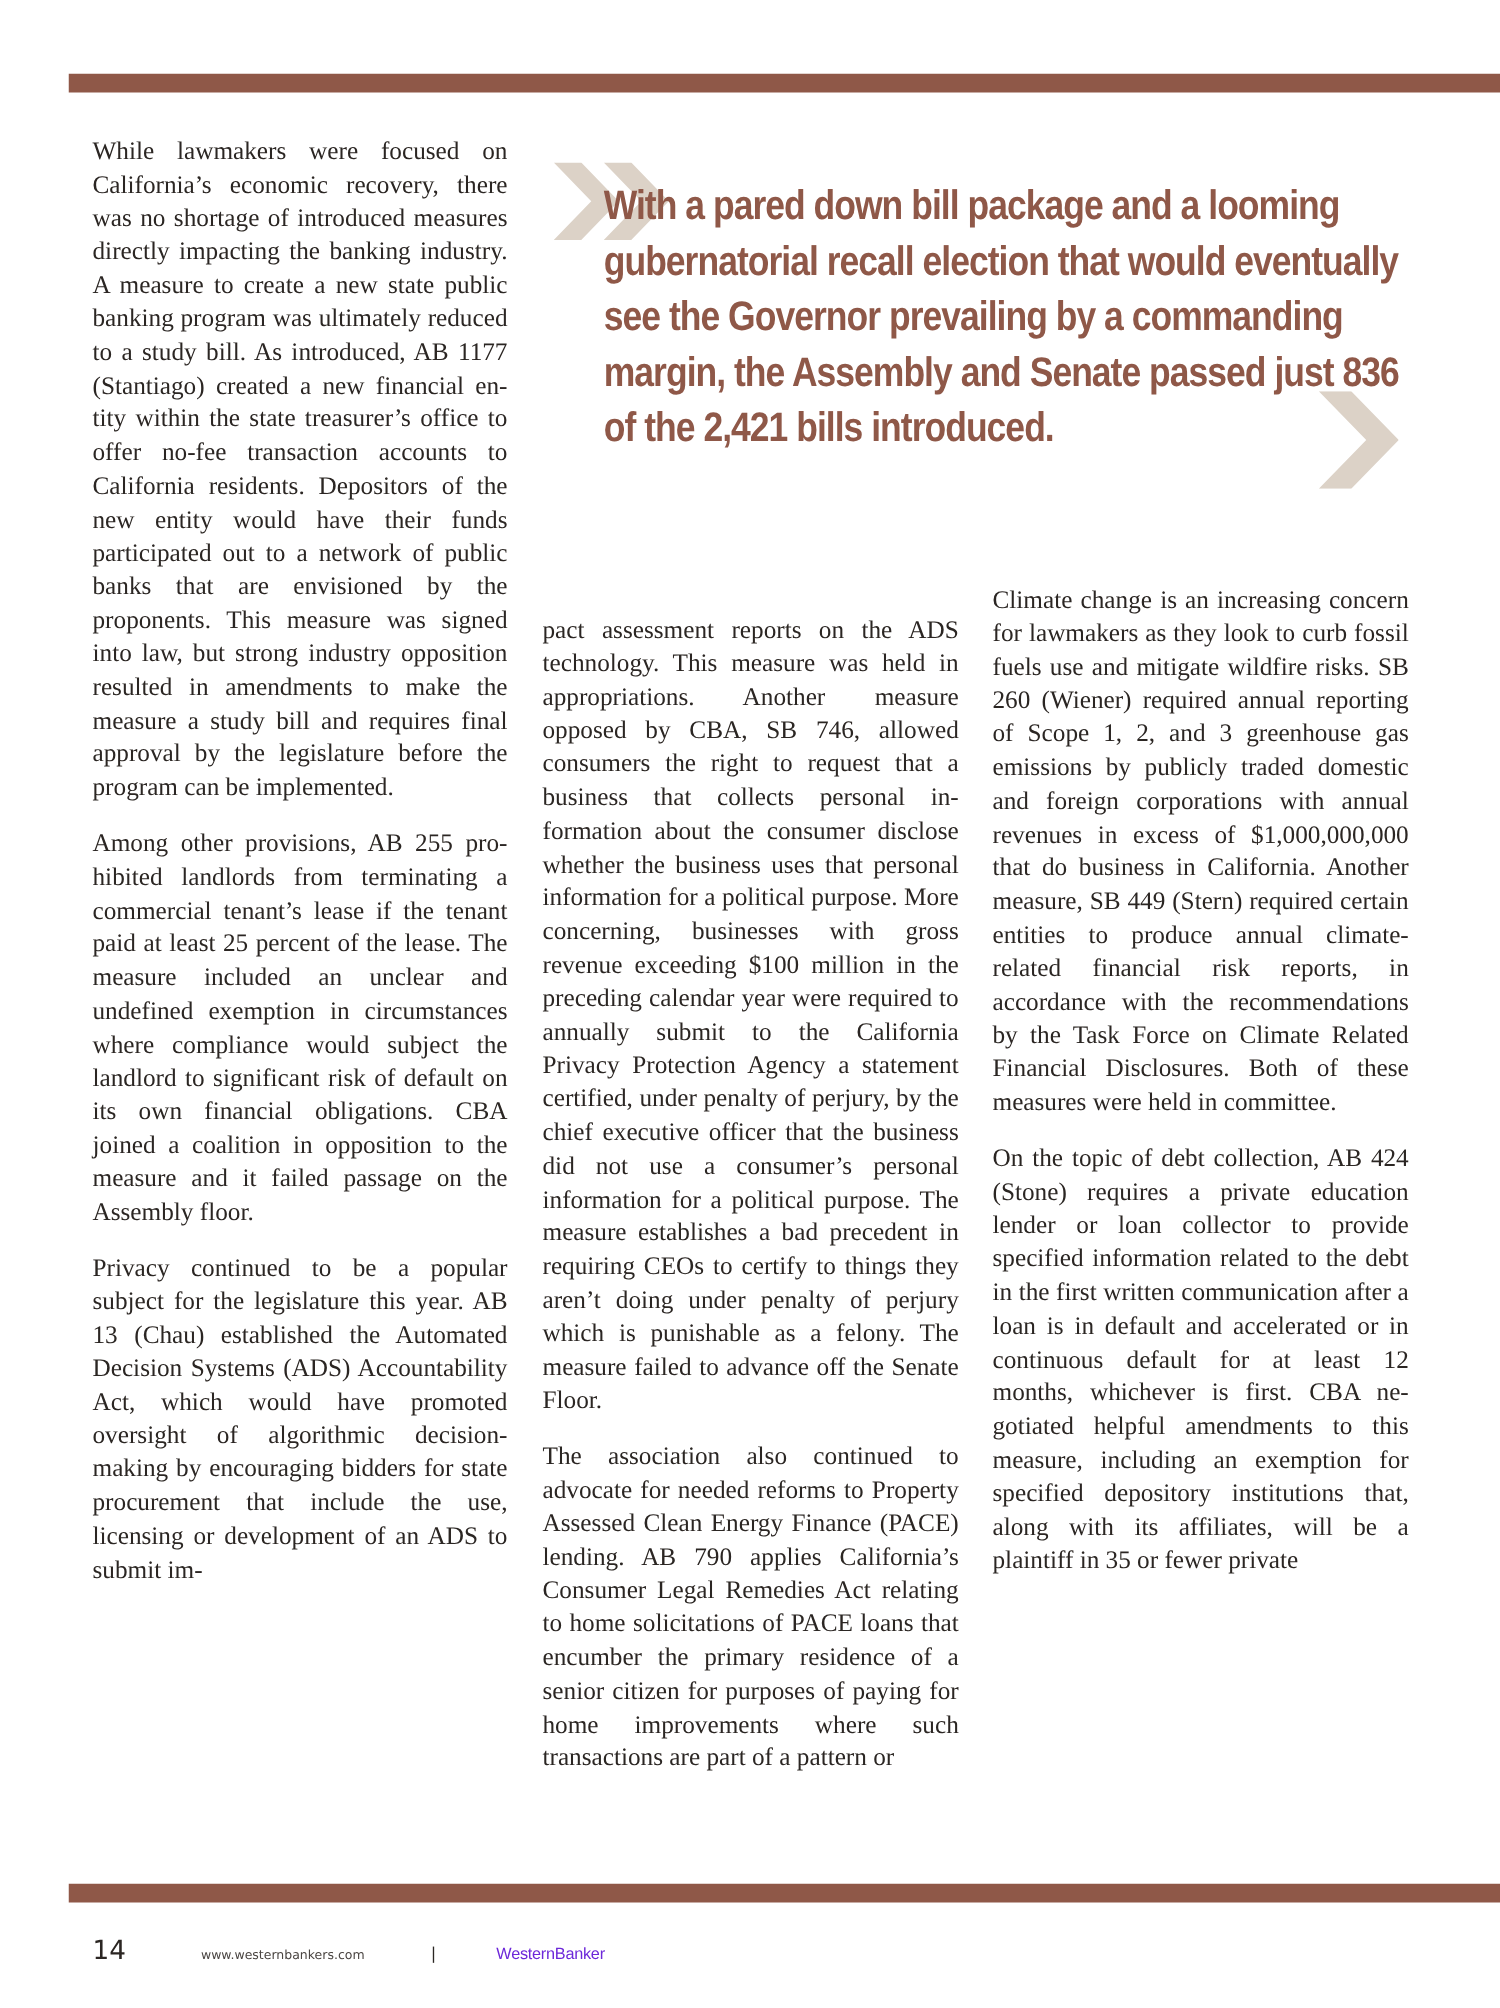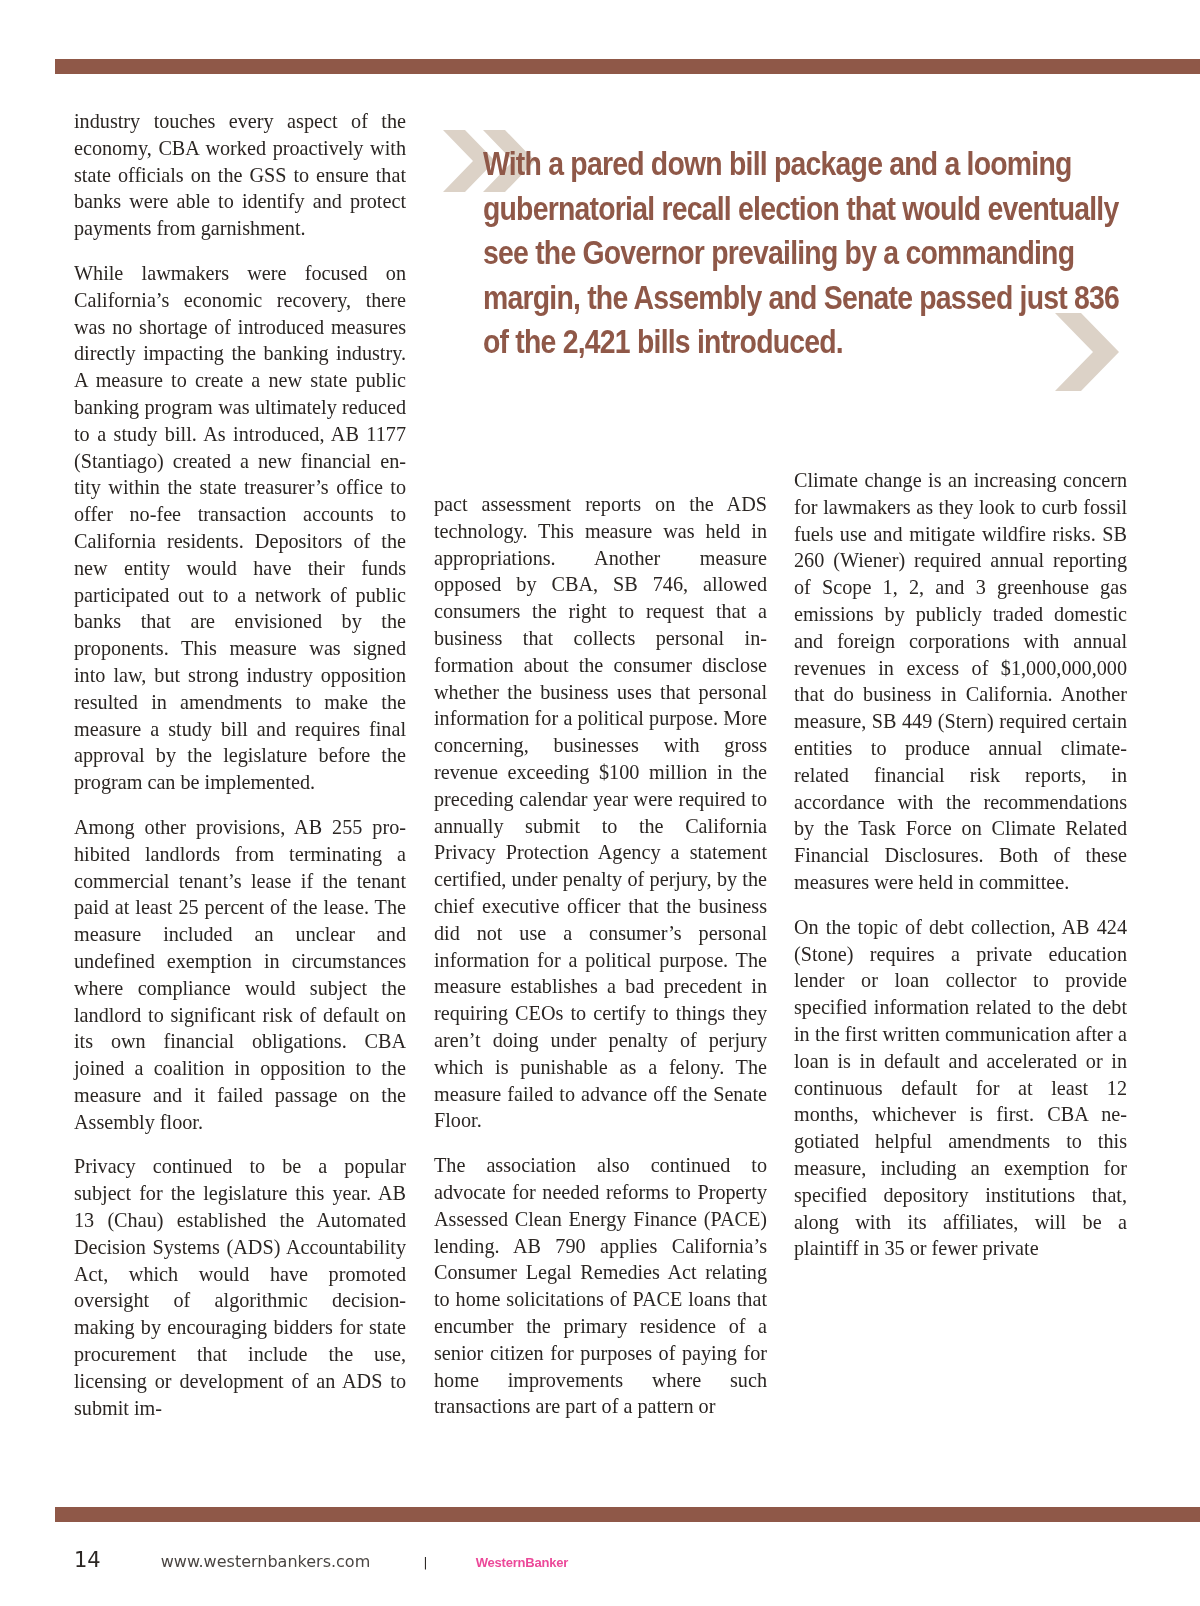--- a/index.html
+++ b/index.html
@@ -42,46 +42,45 @@
 
   #footer {
     position: absolute; left: 74px; top: 1548px;
     display: flex; align-items: baseline; gap: 48px;
   }
   #page-number {
     font-family: "DejaVu Sans", sans-serif; font-size: 21px; color: #2b2623;
     margin-right: 12px;
   }
   #footer-url {
-    font-family: "DejaVu Sans", sans-serif; font-size: 16px; color: #4a4542;
+    font-family: "DejaVu Sans", sans-serif; font-size: 10px; color: #4a4542;
     margin-right: 5px;
   }
   #footer-sep { font-family: "DejaVu Sans", sans-serif; font-size: 13px; color: #2b2623; }
   #footer-brand {
-    font-family: "Liberation Sans", sans-serif; font-weight: bold;
-    font-size: 13px; color: #ec4899; letter-spacing: -0.2px;
+    font-family: "Liberation Sans", sans-serif; font-weight: normal;
+    font-size: 13px; color: #6d28d9; letter-spacing: -0.2px;
   }
 </style>
 </head>
 <body>
 
 <div id="top-rule" class="rule"></div>
 
 <svg id="quote-open-icon" class="chev" viewBox="0 0 100 62">
   <polygon points="0,0 22,0 52,31 22,62 0,62 30,31" fill="#dcd2c7"></polygon>
   <polygon points="40,0 62,0 92,31 62,62 40,62 70,31" fill="#dcd2c7"></polygon>
 </svg>
 <svg id="quote-close-icon" class="chev" viewBox="0 0 64 78">
   <polygon points="0,0 26,0 64,39 26,78 0,78 38,39" fill="#dcd2c7"></polygon>
 </svg>
 
 <div id="pull-quote">With a pared down bill package and a looming gubernatorial recall election that would eventually see the Governor prevailing by a commanding margin, the Assembly and Senate passed just 836 of the 2,421 bills introduced.</div>
 
 <div id="col-1" class="col">
-  <p>industry touches every aspect of the economy, CBA worked proactively with state officials on the GSS to en­sure that banks were able to identify and protect payments from garnish­ment.</p>
   <p>While lawmakers were focused on California’s economic recovery, there was no shortage of intro­duced measures directly impacting the banking industry. A measure to create a new state public banking program was ultimately reduced to a study bill. As introduced, AB 1177 (Stantiago) created a new financial en­tity within the state treasurer’s office to offer no-fee transaction accounts to California residents. Depositors of the new entity would have their funds participated out to a network of pub­lic banks that are envisioned by the proponents. This measure was signed into law, but strong industry opposi­tion resulted in amendments to make the measure a study bill and requires final approval by the legislature be­fore the program can be implemented.</p>
   <p>Among other provisions, AB 255 pro­hibited landlords from terminating a commercial tenant’s lease if the tenant paid at least 25 percent of the lease. The measure included an unclear and undefined exemption in circumstanc­es where compliance would subject the landlord to significant risk of de­fault on its own financial obligations. CBA joined a coalition in opposition to the measure and it failed passage on the Assembly floor.</p>
   <p>Privacy continued to be a popular subject for the legislature this year. AB 13 (Chau) established the Auto­mated Decision Systems (ADS) Ac­countability Act, which would have promoted oversight of algorithmic decision-making by encouraging bidders for state procurement that include the use, licensing or devel­opment of an ADS to submit im-</p>
 </div>
 
 <div id="col-2" class="col">
   <p>pact assessment reports on the ADS technology. This measure was held in appropriations. Another measure opposed by CBA, SB 746, allowed consumers the right to request that a business that collects personal in­formation about the consumer dis­close whether the business uses that personal information for a political purpose. More concerning, busi­nesses with gross revenue exceeding $100 million in the preceding cal­endar year were required to annu­ally submit to the California Privacy Protection Agency a statement cer­tified, under penalty of perjury, by the chief executive officer that the business did not use a consumer’s personal information for a political purpose. The measure establishes a bad precedent in requiring CEOs to certify to things they aren’t do­ing under penalty of perjury which is punishable as a felony. The mea­sure failed to advance off the Senate Floor.</p>
   <p>The association also continued to advocate for needed reforms to Property Assessed Clean Energy Finance (PACE) lending. AB 790 applies California’s Consumer Le­gal Remedies Act relating to home solicitations of PACE loans that en­cumber the primary residence of a senior citizen for purposes of paying for home improvements where such transactions are part of a pattern or</p>
 </div>
 

